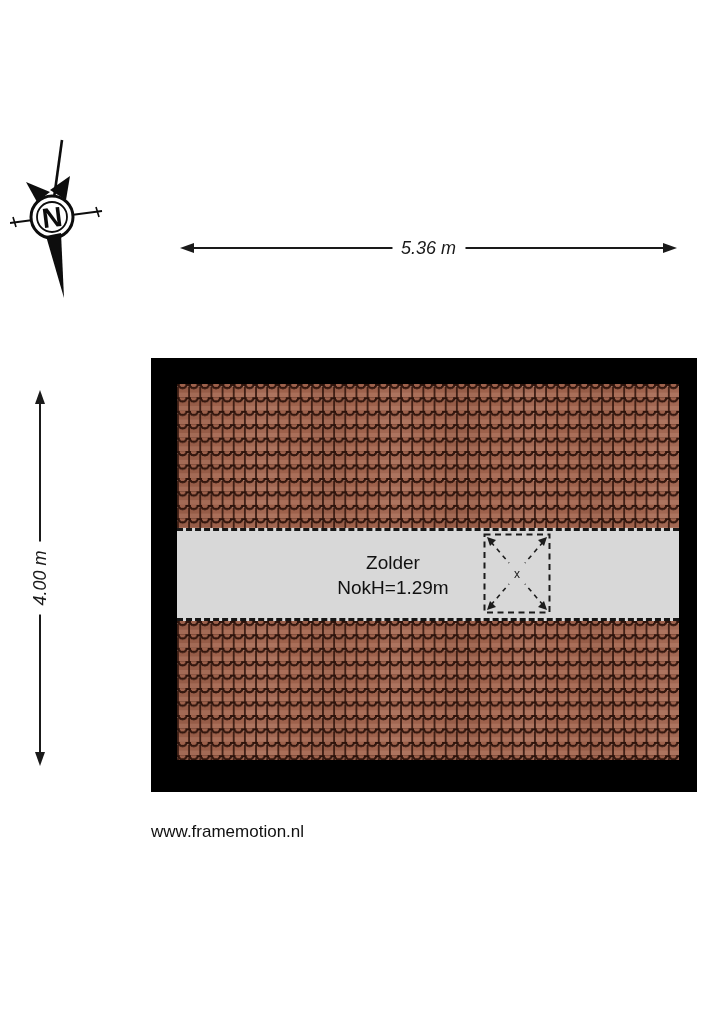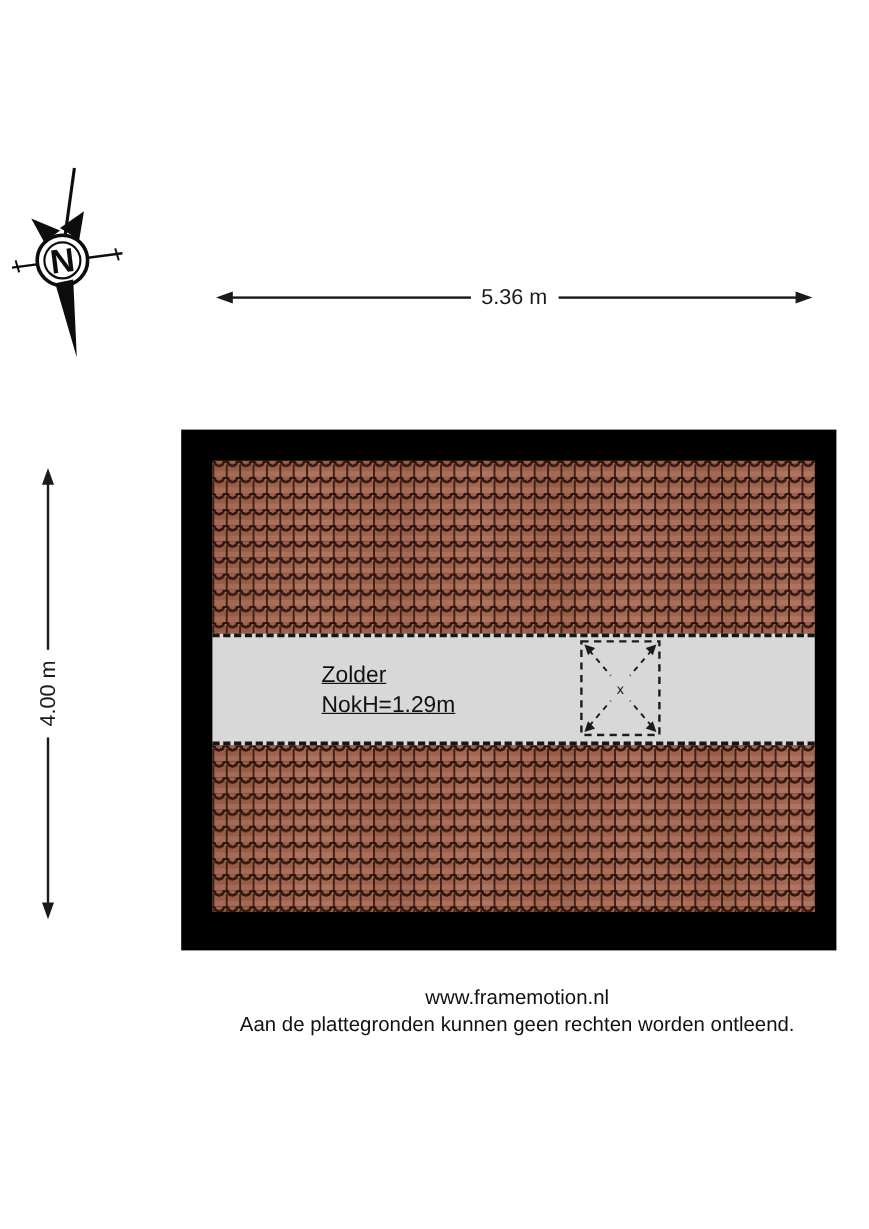--- a/index.html
+++ b/index.html
@@ -10,21 +10,21 @@
     height: 1024px;
     background: #ffffff;
     font-family: "Liberation Sans", sans-serif;
     overflow: hidden;
   }
 
   
   .compass { position: absolute; left: 10px; top: 126px; }
 
   
-  .dim { position: absolute; }
+  .dim { position: absolute; font-style: italic; }
   .dim-line-h {
     position: absolute; left: 11px; right: 11px; top: 50%;
     height: 2px; margin-top: -1px; background: #1a1a1a;
   }
   .dim-line-v {
     position: absolute; top: 11px; bottom: 11px; left: 50%;
     width: 2px; margin-left: -1px; background: #1a1a1a;
   }
   .arrow { position: absolute; width: 0; height: 0; }
   .arrow-left  { left: 0; top: 50%; transform: translateY(-50%);
@@ -75,29 +75,29 @@
   }
   .roof-top { height: 144px; }
   .roof-bottom { flex: 1; }
   .attic {
     position: relative; height: 93px; background: #d8d8d8;
     border-top: 3px dashed #161616; border-bottom: 3px dashed #161616;
   }
   .room-label {
     position: absolute; left: 91px; top: 50%;
     transform: translateY(-50%);
-    width: 250px; 
-    font-size: 19px; line-height: 25px; color: #111111; text-decoration: underline;
+    width: 250px; text-align: center;
+    font-size: 19px; line-height: 25px; color: #111111;
   }
   .skylight { position: absolute; left: 306px; top: 2px; }
 
   
   .footer {
     position: absolute; left: 151px; top: 821px; width: 560px;
-    text-align: center; font-size: 17px; line-height: 22.4px; color: #111111;
+    text-align: left; font-size: 17px; line-height: 22.4px; color: #111111;
   }
 </style>
 </head>
 <body>
 
 <div class="canvas">
 
   <svg class="compass" width="100" height="178" viewBox="0 0 100 178">
     <line x1="52" y1="14" x2="44" y2="72" stroke="#0d0d0d" stroke-width="2.6"></line>
     <polygon points="16,56 40,66 27,76" fill="#0d0d0d"></polygon>
@@ -148,16 +148,15 @@
           <text x="34" y="45" text-anchor="middle" font-family="Liberation Sans, sans-serif" font-size="12" fill="#1b1b1b">x</text>
         </svg>
       </div>
 
       <div class="roof roof-bottom"></div>
     </div>
   </div>
 
   <div class="footer">
     <div>www.framemotion.nl</div>
-    <div>Aan de plattegronden kunnen geen rechten worden ontleend.</div>
   </div>
 
 </div>
 
 </body></html>

